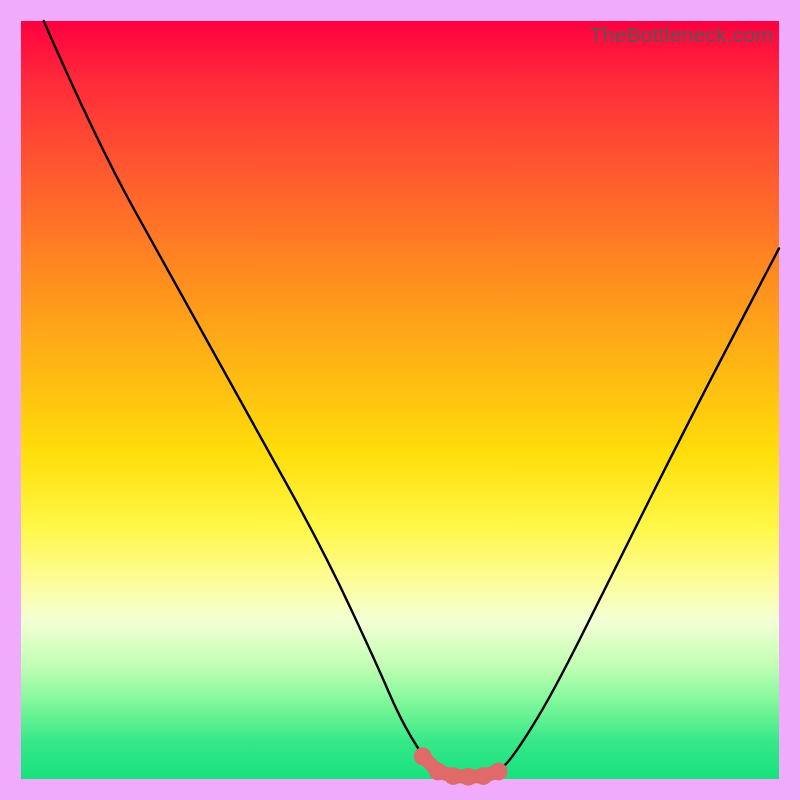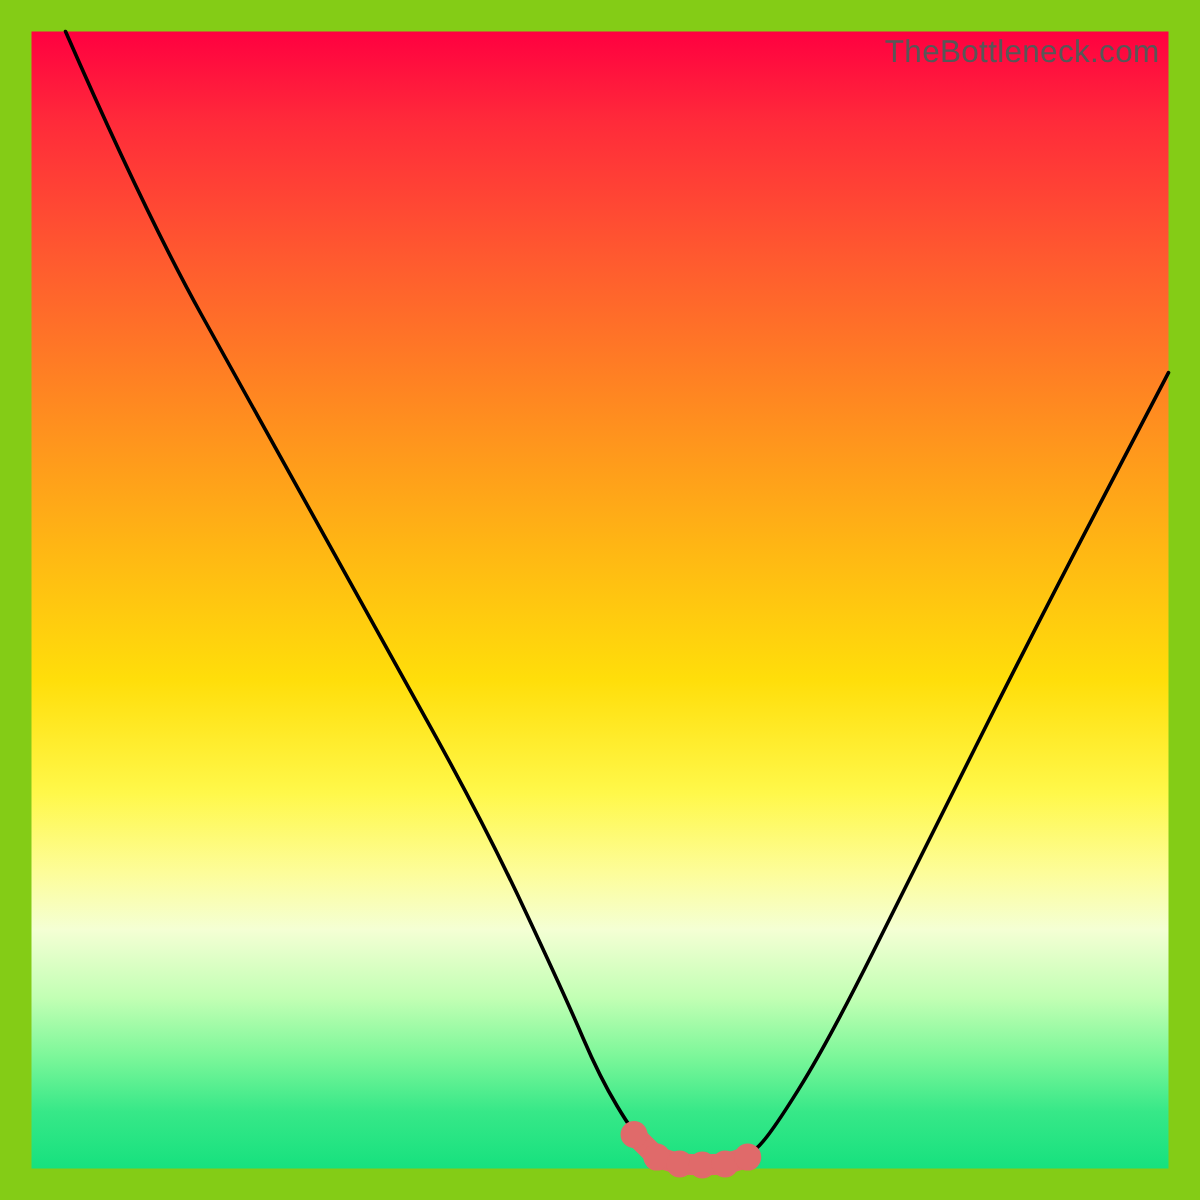--- a/index.html
+++ b/index.html
@@ -10,21 +10,21 @@
     background: #000;
     overflow: hidden;
     font-family: Arial, Helvetica, sans-serif;
   }
   .frame {
     position: absolute;
     left: 0;
     top: 0;
     width: 800px;
     height: 800px;
-    background: #84cc16;
+    background: #f0abfc;
   }
   .plot {
     position: absolute;
     left: 21px;
     top: 21px;
     width: 758px;
     height: 758px;
     background: linear-gradient(to bottom,
       #ff0040 0%,
       #ff2b3a 8%,

